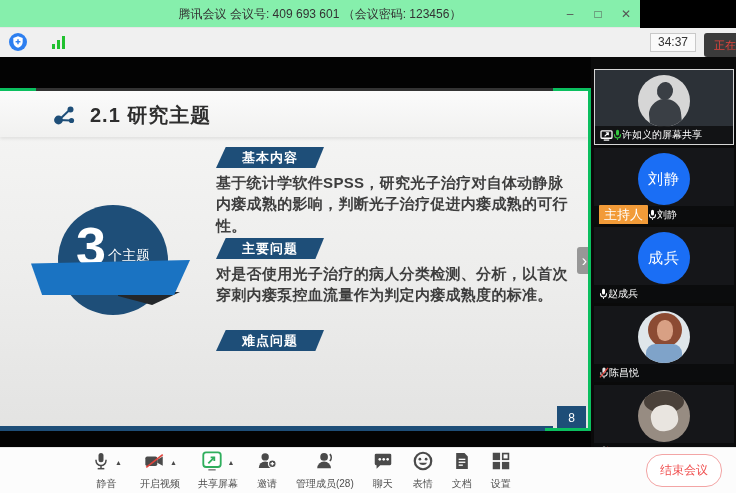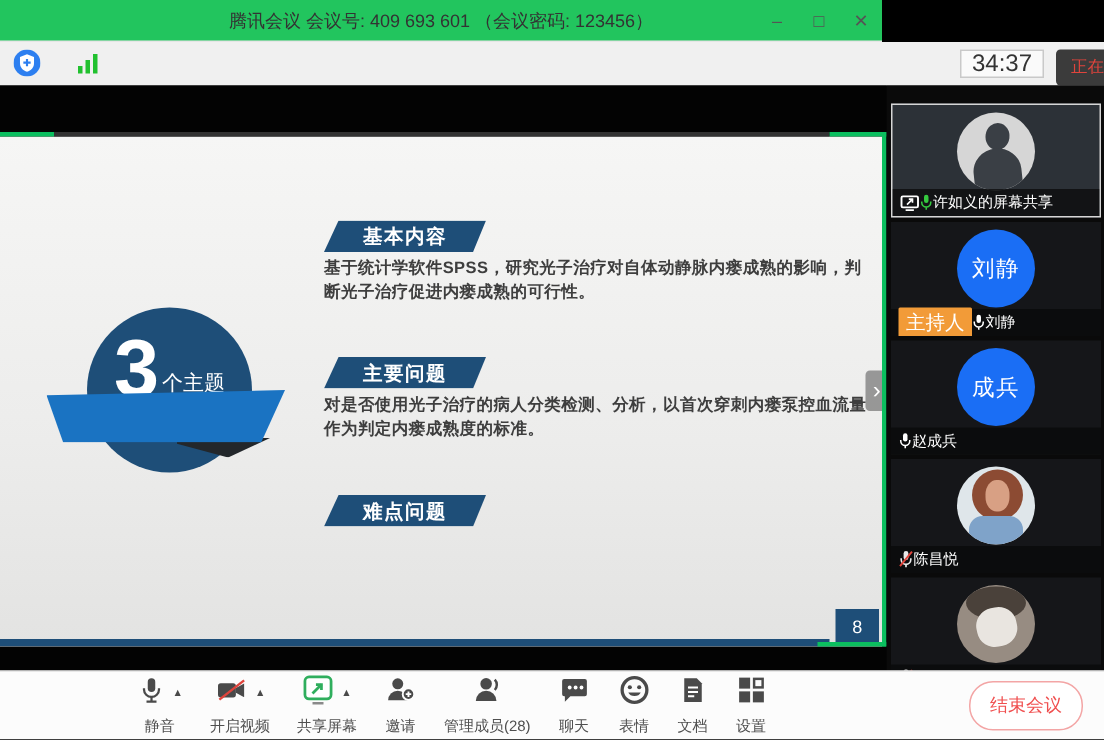--- a/index.html
+++ b/index.html
@@ -1,32 +1,32 @@
 <!DOCTYPE html>
 <html><head>
 <meta charset="utf-8">
 <style>
   * { margin:0; padding:0; box-sizing:border-box; }
   html,body { width:736px; height:493px; overflow:hidden; }
   body { font-family:"Liberation Sans","DejaVu Sans",sans-serif; background:#000; position:relative; }
   .app { position:absolute; inset:0; }
 
   
-  .titlebar { position:absolute; left:0; top:0; width:588px; height:28px; background:#22c55e; border-bottom:1px solid #e6e6e6; }
+  .titlebar { position:absolute; left:0; top:0; width:640px; height:28px; background:#86efac; border-bottom:1px solid #e6e6e6; }
   .win-title { position:absolute; left:0; right:0; top:0; height:28px; line-height:28px; text-align:center; font-size:12px; color:#333; }
   .win-controls { position:absolute; right:8px; top:0; height:28px; display:flex; align-items:center; gap:16px; color:#555; font-size:12px; }
   .win-controls span { cursor:default; width:12px; text-align:center; }
 
   
   .statusbar { position:absolute; left:0; top:28px; width:736px; height:29px; background:#f0f0f0; }
   .shield-wrap { position:absolute; left:9px; top:5px; width:18px; height:18px; }
   .signal-wrap { position:absolute; left:52px; top:7px; width:16px; height:14px; display:flex; align-items:flex-end; gap:2px; }
   .signal-wrap i { display:block; width:3px; background:#21c12f; }
   .signal-wrap i:nth-child(1){height:5px;} .signal-wrap i:nth-child(2){height:9px;} .signal-wrap i:nth-child(3){height:13px;}
-  .timer-box { position:absolute; right:40px; top:5px; height:19px; padding:0 7px; border:1px solid #c9c9c9; background:#fafafa; font-size:16px; color:#333; line-height:17px; }
+  .timer-box { position:absolute; right:40px; top:5px; height:19px; padding:0 7px; border:1px solid #c9c9c9; background:#fafafa; font-size:12px; color:#333; line-height:17px; }
   .rec-badge { position:absolute; right:-10px; top:5px; height:24px; padding:0 10px; background:#3b3b3b; border-radius:3px; color:#e0443c; font-size:11px; line-height:24px; white-space:nowrap; }
 
   
   .main { position:absolute; left:0; top:57px; width:591px; height:390px; background:#030303; overflow:hidden; }
   .gseg { position:absolute; background:#0bbf5f; z-index:5; }
   .gseg.top-left   { left:0;   top:31px; width:36px; height:3px; }
   .gseg.top-mid    { left:36px;top:31px; width:517px; height:3px; background:#333; }
   .gseg.top-right  { left:553px; top:31px; width:38px; height:3px; }
   .gseg.right-edge { left:588px; top:31px; width:3px; height:343px; }
   .gseg.bot-right  { left:545px; top:371px; width:46px; height:3px; }
@@ -36,21 +36,21 @@
   .slide-title-icon { position:absolute; left:52px; top:11px; width:26px; height:26px; }
   .slide-title { position:absolute; left:90px; top:0; height:46px; line-height:48px; font-size:20px; font-weight:bold; color:#2e2e2e; letter-spacing:1px; }
 
   .big-circle { position:absolute; left:58px; top:114px; width:110px; height:110px; border-radius:50%; background:#1e4e78; z-index:1; display:flex; justify-content:center; }
   .big-num { font-size:54px; font-weight:bold; color:#fff; line-height:1; margin-top:14px; }
   .big-suffix { font-size:14px; color:#fff; margin-top:42px; margin-left:2px; }
   .banner-shadow { position:absolute; left:118px; top:201px; width:62px; height:13px; background:#23272b; clip-path:polygon(0 0,100% 0,55% 100%,0 30%); z-index:2; }
   .banner { position:absolute; left:31px; top:169px; width:159px; height:35px; background:#1a73c2; clip-path:polygon(0 10%,100% 0,90% 100%,7% 100%); z-index:3; }
 
   .sec-label { position:absolute; left:216px; width:108px; height:21px; background:#1e4e78; color:#fff; font-size:13px; font-weight:bold; display:flex; align-items:center; justify-content:center; clip-path:polygon(9% 0,100% 0,92% 100%,0 100%); letter-spacing:1px; }
-  .sec-text { position:absolute; left:216px; width:362px; font-size:11px; font-weight:600; color:#3e3e3e; line-height:1.42; letter-spacing:0.3px; }
+  .sec-text { position:absolute; left:216px; width:362px; font-size:15px; font-weight:600; color:#3e3e3e; line-height:1.42; letter-spacing:0.3px; }
   .lbl-0 { top:56px; } .txt-0 { top:81px; }
   .lbl-1 { top:147px; } .txt-1 { top:172px; }
   .lbl-2 { top:239px; } .txt-2 { top:264px; }
 
   .footer-bar { position:absolute; left:0; top:335px; width:553px; height:5px; background:#1e4e78; }
   .page-box { position:absolute; left:557px; top:315px; width:29px; height:23px; background:#1e4e78; color:#fff; font-size:12px; display:flex; align-items:center; justify-content:center; }
   .next-btn { position:absolute; right:-4px; top:156px; width:15px; height:27px; background:rgba(135,135,135,0.85); border-radius:3px; color:#fff; font-size:16px; display:flex; align-items:center; justify-content:center; z-index:6; }
 
   
   .sidebar { position:absolute; left:591px; top:57px; width:145px; height:390px; background:#0a0a0a; overflow:hidden; }
@@ -114,20 +114,32 @@
   </div>
 
   <div class="main">
     <div class="gseg top-left"></div>
     <div class="gseg top-mid"></div>
     <div class="gseg top-right"></div>
     <div class="gseg right-edge"></div>
     <div class="gseg bot-right"></div>
 
     <div class="slide">
+      <div class="slide-header">
+        <span class="slide-title-icon">
+          <svg width="26" height="26" viewBox="0 0 26 26">
+              <line x1="7" y1="18" x2="18" y2="7.5" stroke="#1e4e78" stroke-width="2"></line>
+              <line x1="7" y1="18" x2="19" y2="18.5" stroke="#1e4e78" stroke-width="2"></line>
+              <circle cx="6.5" cy="18" r="4.4" fill="#1e4e78"></circle>
+              <circle cx="18.5" cy="7.5" r="3" fill="#1e4e78"></circle>
+              <circle cx="19.5" cy="18.5" r="2.6" fill="#1e4e78"></circle>
+            </svg>
+        </span>
+        <span class="slide-title">2.1 研究主题</span>
+      </div>
 
       <div class="big-circle">
         <span class="big-num">3</span>
         <span class="big-suffix">个主题</span>
       </div>
       <div class="banner-shadow"></div>
       <div class="banner"></div>
 
       <div class="sec-label lbl-0">基本内容</div>
       <div class="sec-text txt-0">基于统计学软件SPSS，研究光子治疗对自体动静脉内瘘成熟的影响，判断光子治疗促进内瘘成熟的可行性。</div>

